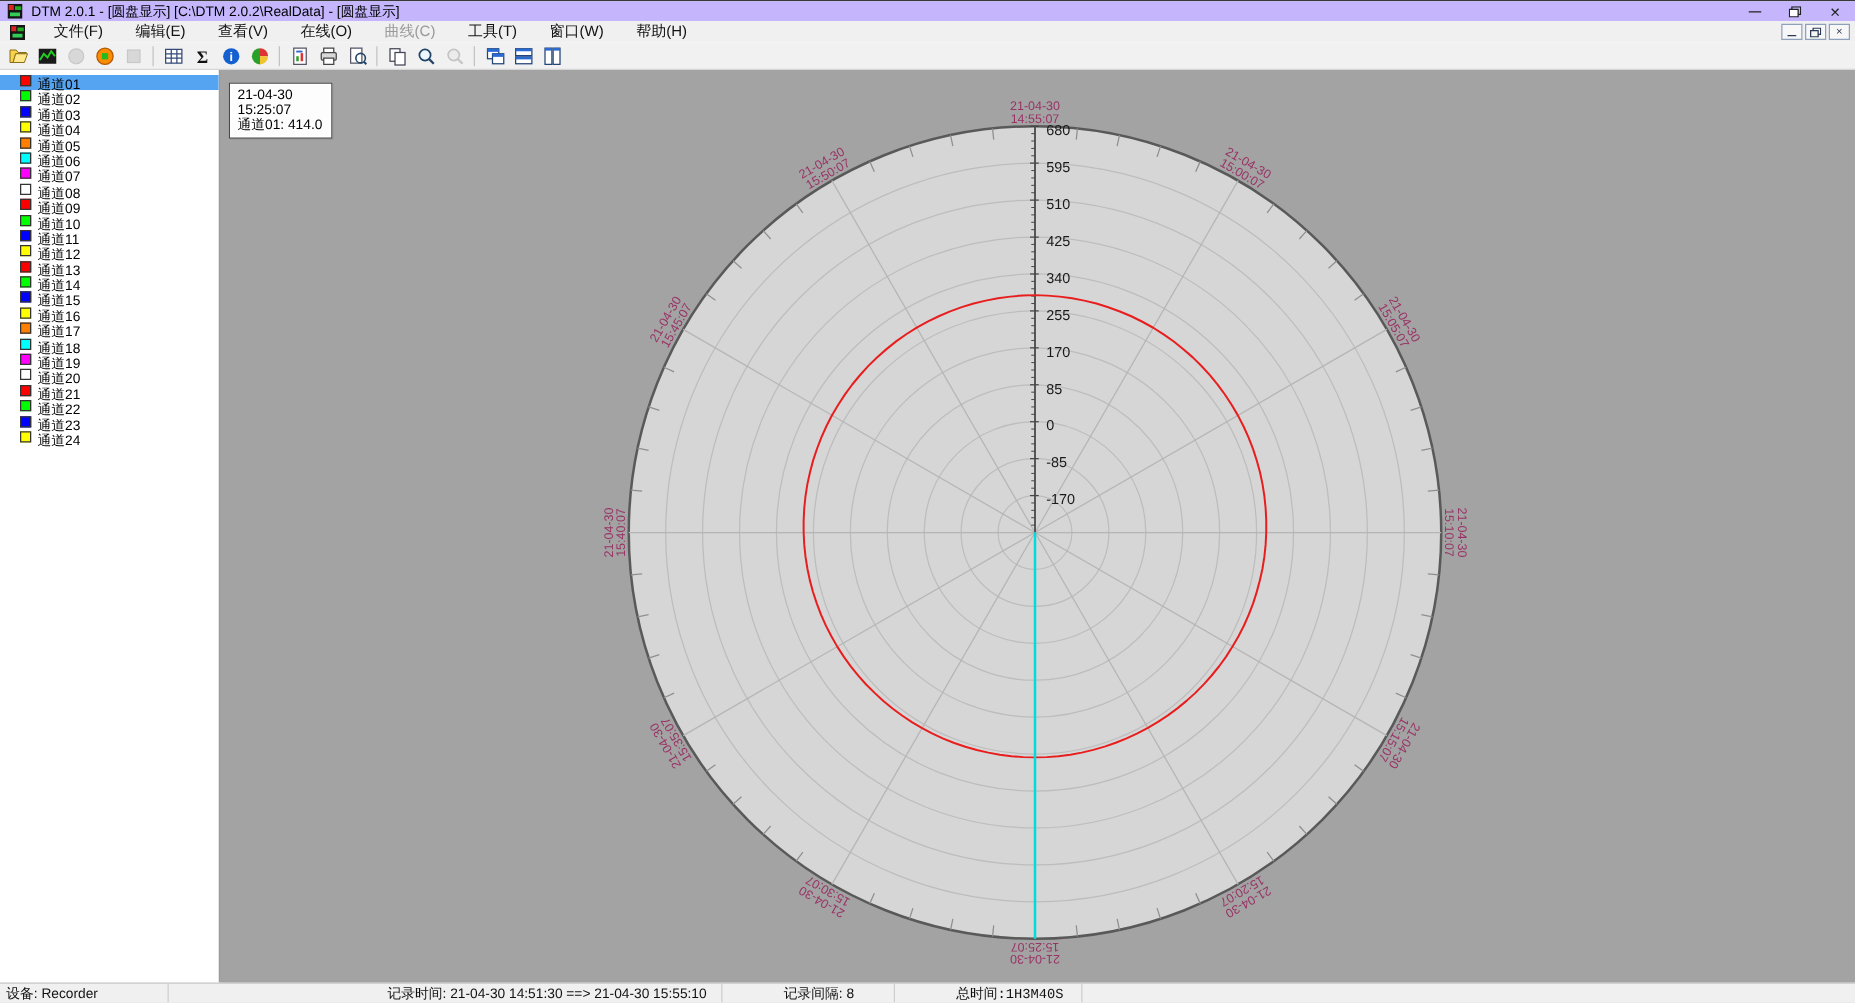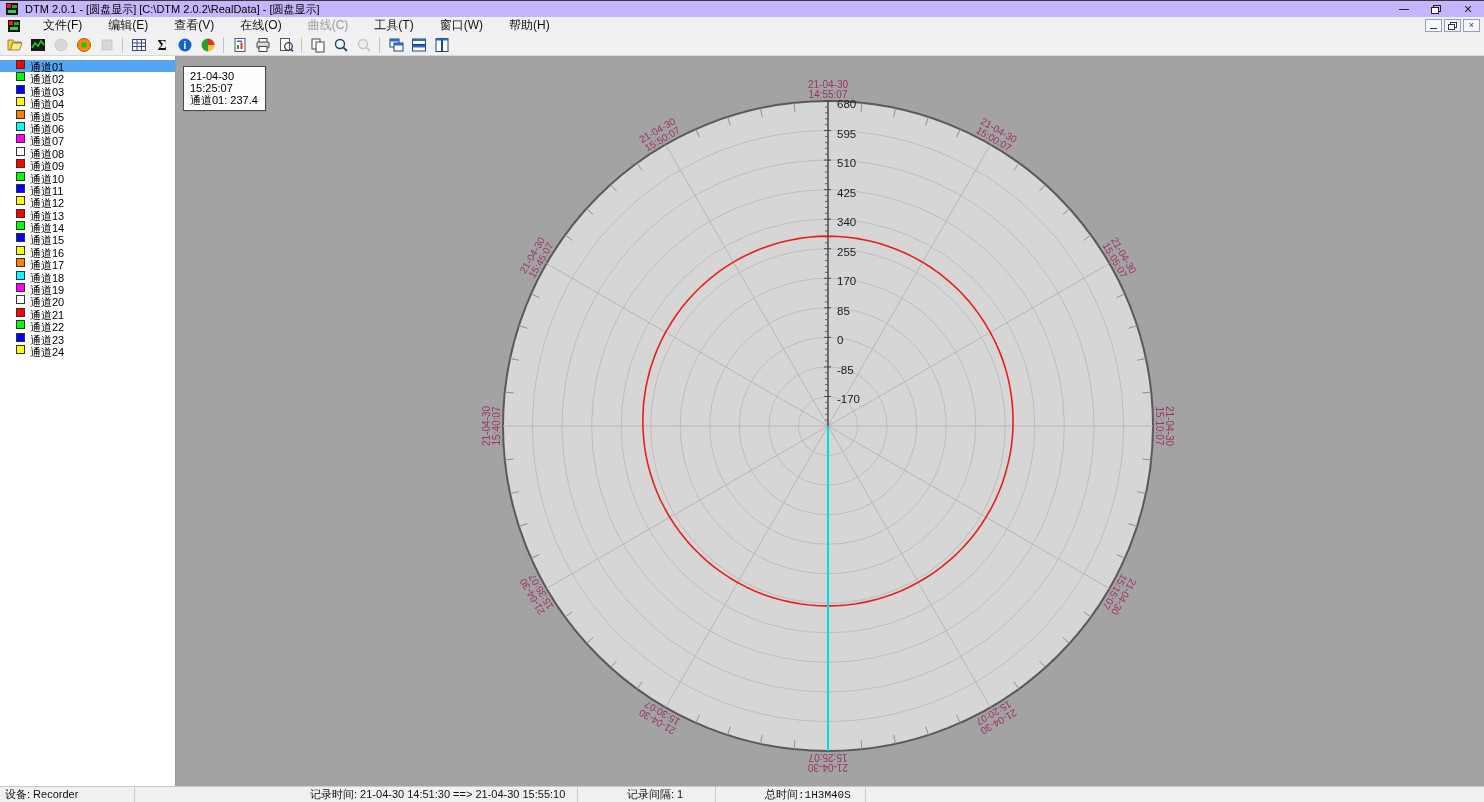--- a/index.html
+++ b/index.html
@@ -389,21 +389,21 @@
         </div>
         <div class="channel-item">
           <span class="swatch" style="background: rgb(255, 255, 0);"></span>
           <span>通道24</span>
         </div>
       </div>
     <div class="chart-area">
       <div class="chart-tooltip">
         <div>21-04-30</div>
         <div>15:25:07</div>
-        <div>通道01: 237.4</div>
+        <div>通道01: 414.0</div>
       </div>
       <svg id="chart-svg" width="1308" height="731" viewBox="0 0 1308 731">
           <circle cx="652" cy="370" r="325" fill="#d6d6d6" stroke="#595959" stroke-width="2"></circle>
           <circle cx="652" cy="370" r="29.545454545454547" fill="none" stroke="#bdbdbd" stroke-width="1"></circle>
           <circle cx="652" cy="370" r="59.09090909090909" fill="none" stroke="#bdbdbd" stroke-width="1"></circle>
           <circle cx="652" cy="370" r="88.63636363636363" fill="none" stroke="#bdbdbd" stroke-width="1"></circle>
           <circle cx="652" cy="370" r="118.18181818181819" fill="none" stroke="#bdbdbd" stroke-width="1"></circle>
           <circle cx="652" cy="370" r="147.72727272727272" fill="none" stroke="#bdbdbd" stroke-width="1"></circle>
           <circle cx="652" cy="370" r="177.27272727272725" fill="none" stroke="#bdbdbd" stroke-width="1"></circle>
           <circle cx="652" cy="370" r="206.8181818181818" fill="none" stroke="#bdbdbd" stroke-width="1"></circle>
@@ -588,18 +588,18 @@
           <path d="M652.0 180.1L661.9 180.5L671.8 181.3L681.7 182.6L691.4 184.5L701.1 186.8L710.6 189.8L719.9 193.2L729.0 197.0L737.9 201.4L746.6 206.2L754.9 211.5L763.0 217.2L770.7 223.4L778.2 229.9L785.2 236.8L791.9 244.1L798.1 251.7L803.9 259.6L809.3 267.8L814.3 276.3L818.8 285.0L822.8 293.9L826.4 303.1L829.4 312.4L832.0 321.8L834.0 331.3L835.5 340.9L836.5 350.6L837.0 360.3L837.0 370.0L836.5 379.7L835.5 389.3L834.0 398.8L831.9 408.2L829.4 417.5L826.5 426.7L823.0 435.7L819.2 444.4L814.8 453.0L810.0 461.2L804.9 469.3L799.3 477.0L793.3 484.4L787.0 491.5L780.3 498.3L773.2 504.7L765.9 510.7L758.3 516.3L750.4 521.5L742.3 526.3L733.9 530.7L725.3 534.7L716.6 538.2L707.7 541.3L698.6 543.9L689.4 546.1L680.2 547.8L670.8 549.0L661.4 549.7L652.0 549.9L642.6 549.7L633.2 549.0L623.8 547.8L614.6 546.1L605.4 544.0L596.3 541.4L587.4 538.4L578.6 534.9L570.0 530.9L561.7 526.5L553.5 521.7L545.6 516.4L538.0 510.8L530.7 504.8L523.7 498.3L516.9 491.6L510.6 484.5L504.6 477.1L499.0 469.3L493.8 461.3L489.1 453.0L484.7 444.5L480.8 435.7L477.4 426.7L474.4 417.6L471.9 408.3L469.9 398.8L468.4 389.3L467.4 379.7L466.9 370.0L466.9 360.3L467.4 350.6L468.4 340.9L469.9 331.3L472.0 321.8L474.5 312.3L477.6 303.0L481.1 293.9L485.1 285.0L489.6 276.2L494.6 267.8L500.0 259.5L505.8 251.6L512.1 244.0L518.7 236.7L525.8 229.8L533.2 223.3L540.9 217.1L549.0 211.4L557.4 206.1L566.1 201.3L575.0 197.0L584.1 193.1L593.4 189.7L602.9 186.8L612.6 184.5L622.3 182.6L632.2 181.3L642.1 180.4Z" fill="none" stroke="#e81e1e" stroke-width="1.6" stroke-linejoin="round"></path>
           <line x1="652" y1="370" x2="652" y2="695" stroke="#00dcdc" stroke-width="2"></line>
         </svg>
     </div>
   </div>
 
   <div class="statusbar">
       <div class="sp">设备: Recorder</div>
       <div class="sp">通道数: 24</div>
       <div class="sp">记录时间: 21-04-30 14:51:30 ==&gt; 21-04-30 15:55:10</div>
-      <div class="sp">记录间隔: 1</div>
+      <div class="sp">记录间隔: 8</div>
       <div class="sp">总时间:1H3M40S</div>
       <div class="sp sp-fill"></div>
     </div>
 
 </div>
 
 </body></html>

